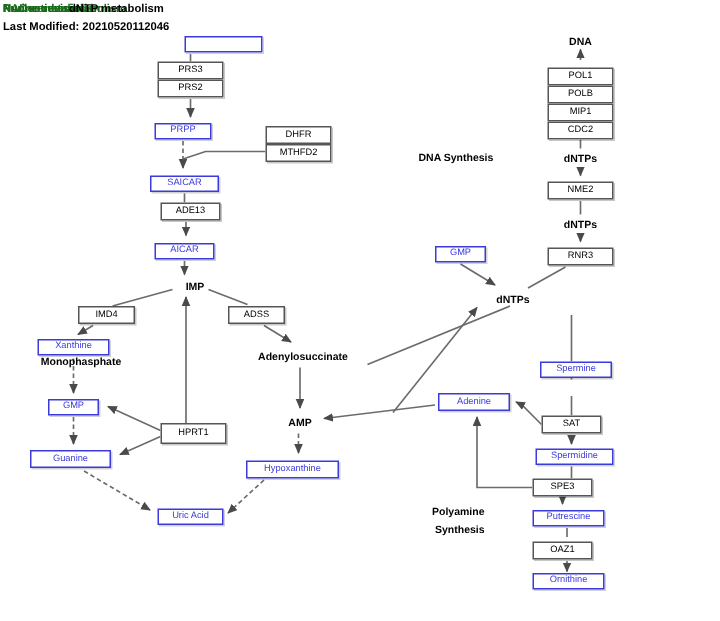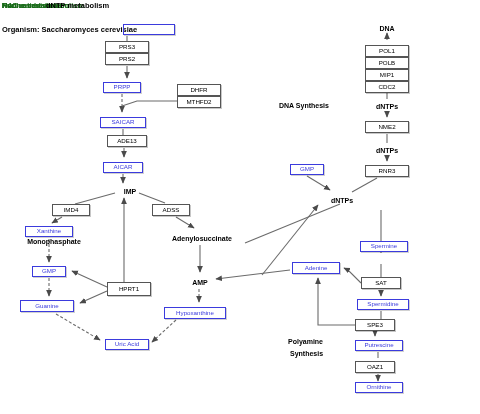--- a/index.html
+++ b/index.html
@@ -122,21 +122,21 @@
   </svg>
 
   <div class="hdr-stack">
     <span class="ttl g">Nucleotide metabolism</span>
     <span class="ttl g">NAD cerevisiae</span>
     <span class="ttl g">Purine cerevisiae</span>
     <span class="ttl g">Purine metabolism</span>
     <span class="ttl k">dNTP metabolism</span>
   </div>
 
-  <div class="hdr" style="left:2px;top:25px;">Organism: Saccharomyces cerevisiae</div>
+  <div class="hdr" style="left:2px;top:13px;">Last Modified: 20210520112046</div>
 
   <div class="node meta" style="left:123px;top:24px;width:52px;height:11px;background:transparent;color:transparent;"></div>
 
   <div class="label" style="left:279px;top:101px;">DNA Synthesis</div>
   <div class="label" style="left:288px;top:337px;">Polyamine</div>
   <div class="label" style="left:290px;top:349px;">Synthesis</div>
 
   <div class="node plain" style="left:118px;top:186px;width:24px;height:10px;">IMP</div>
   <div class="node plain" style="left:166px;top:233px;width:72px;height:10px;">Adenylosuccinate</div>
   <div class="node plain" style="left:187px;top:277px;width:26px;height:10px;">AMP</div>

